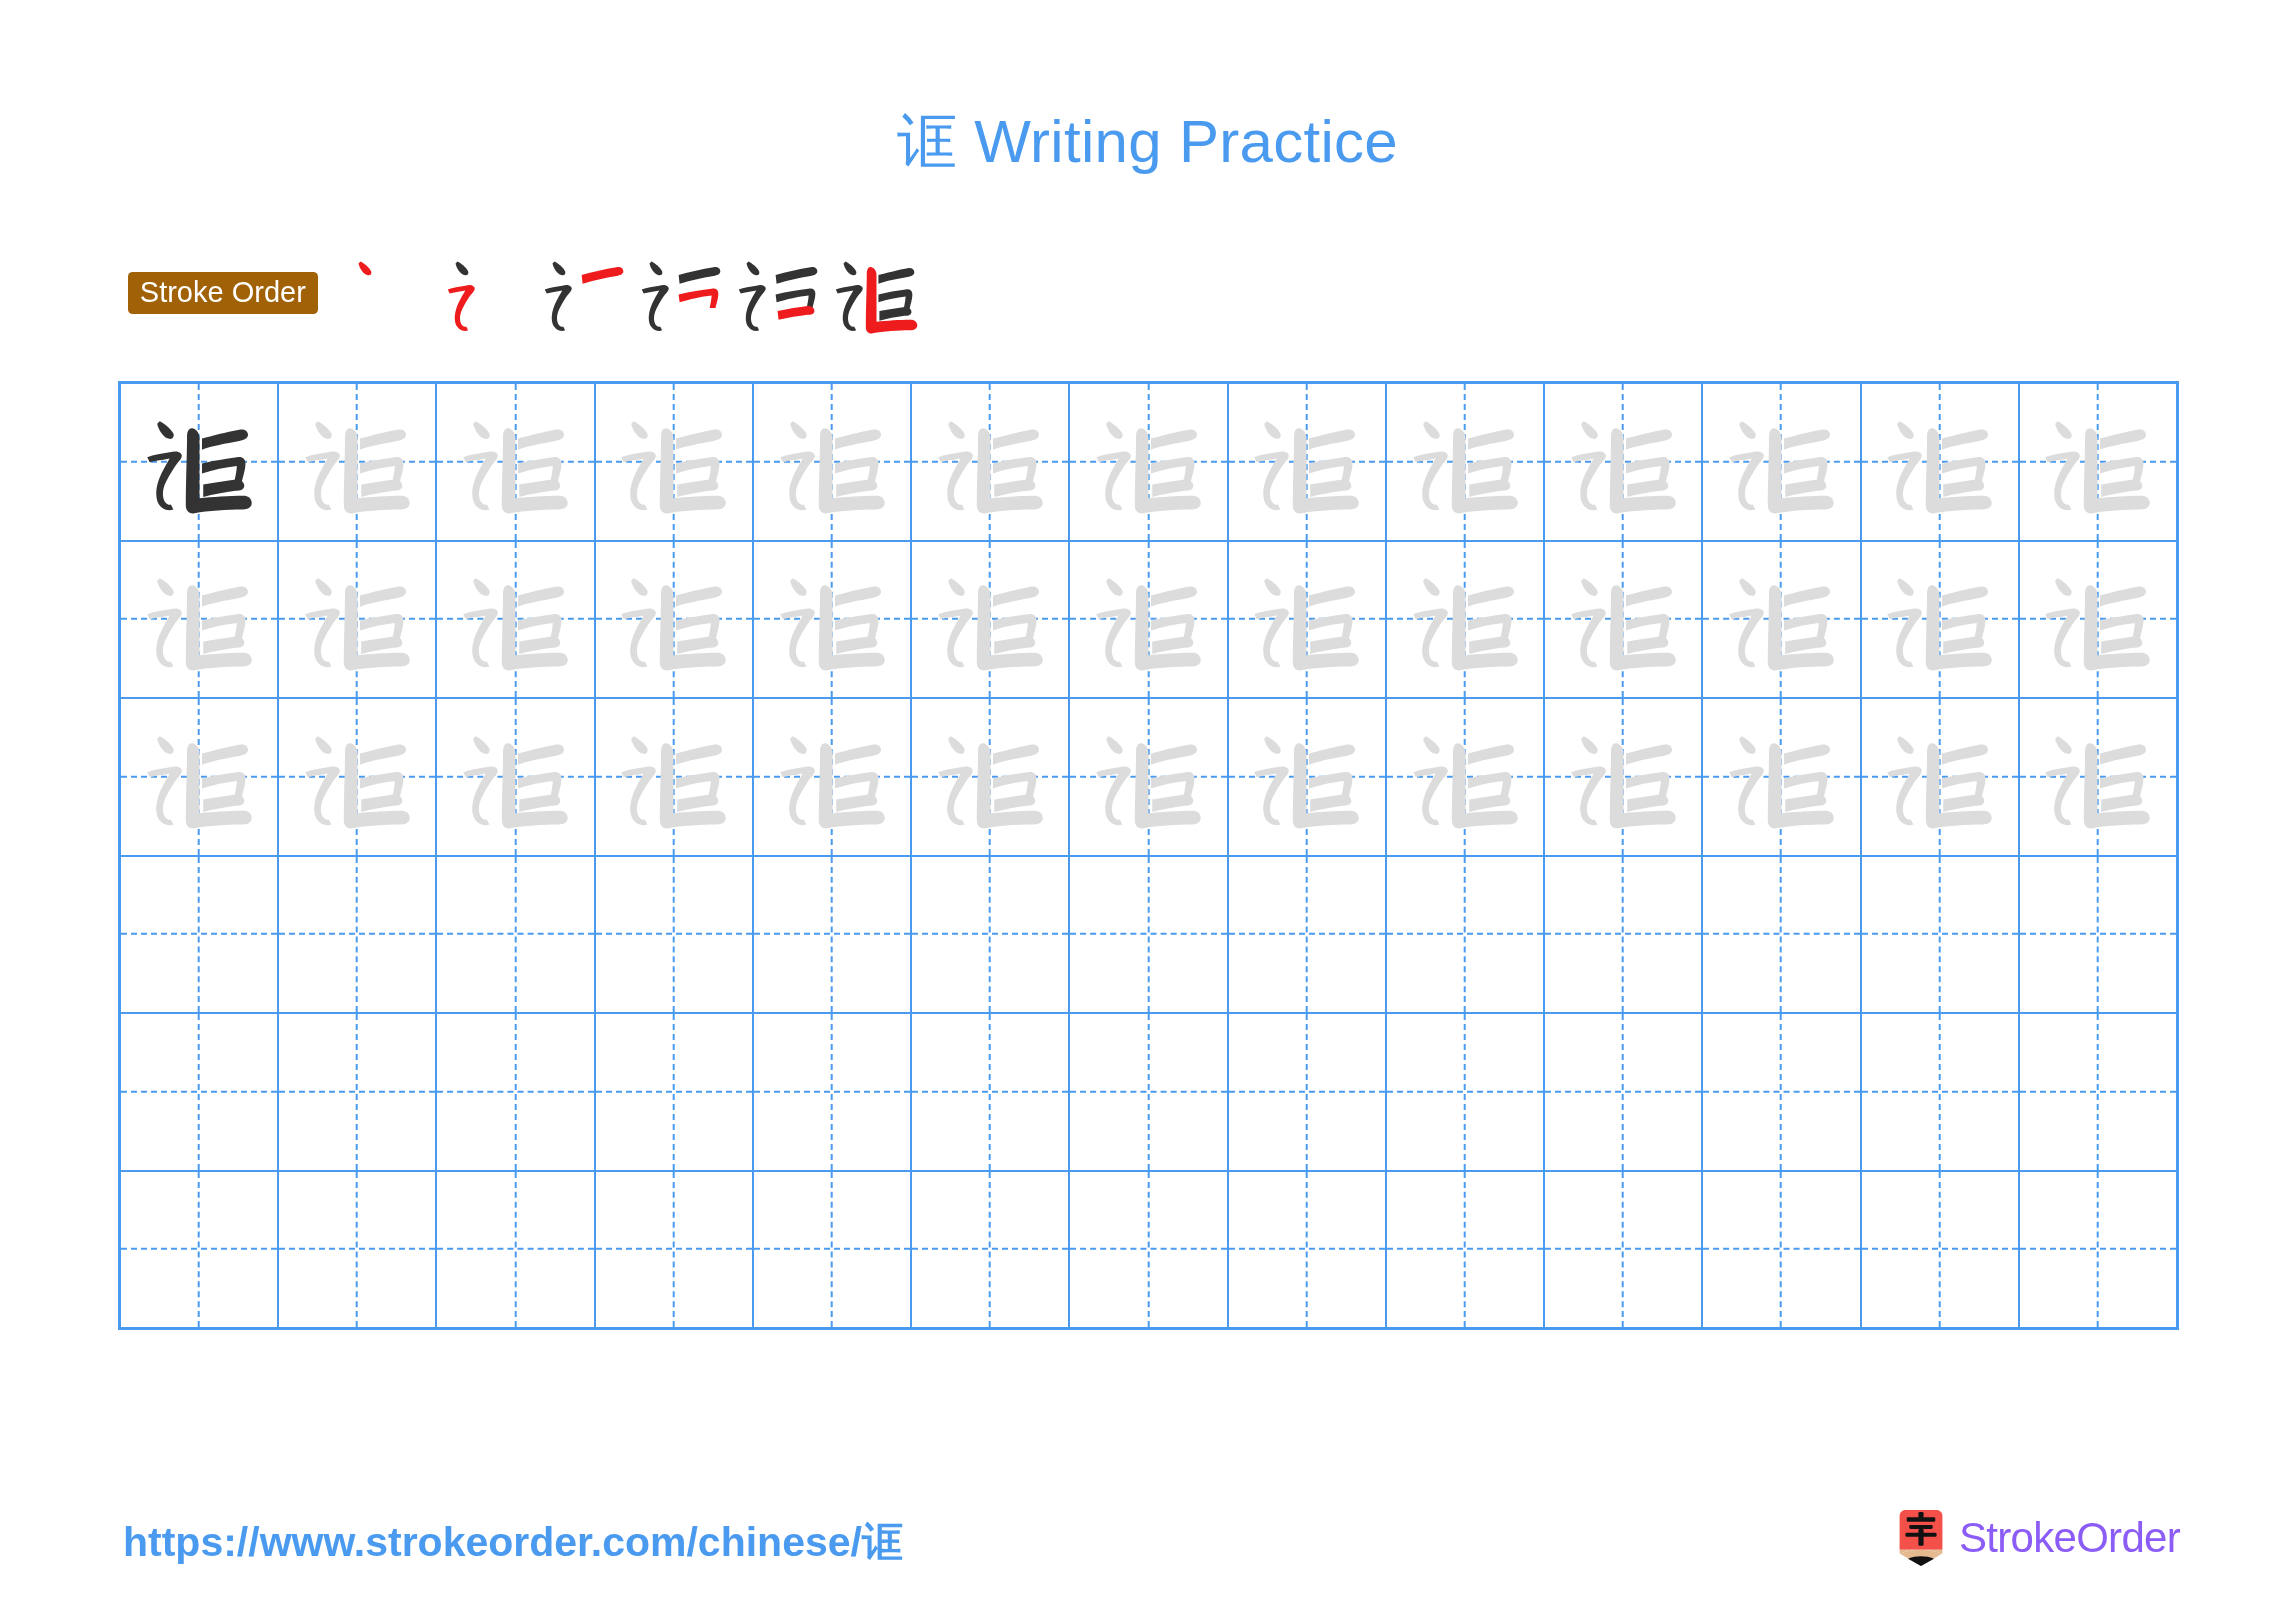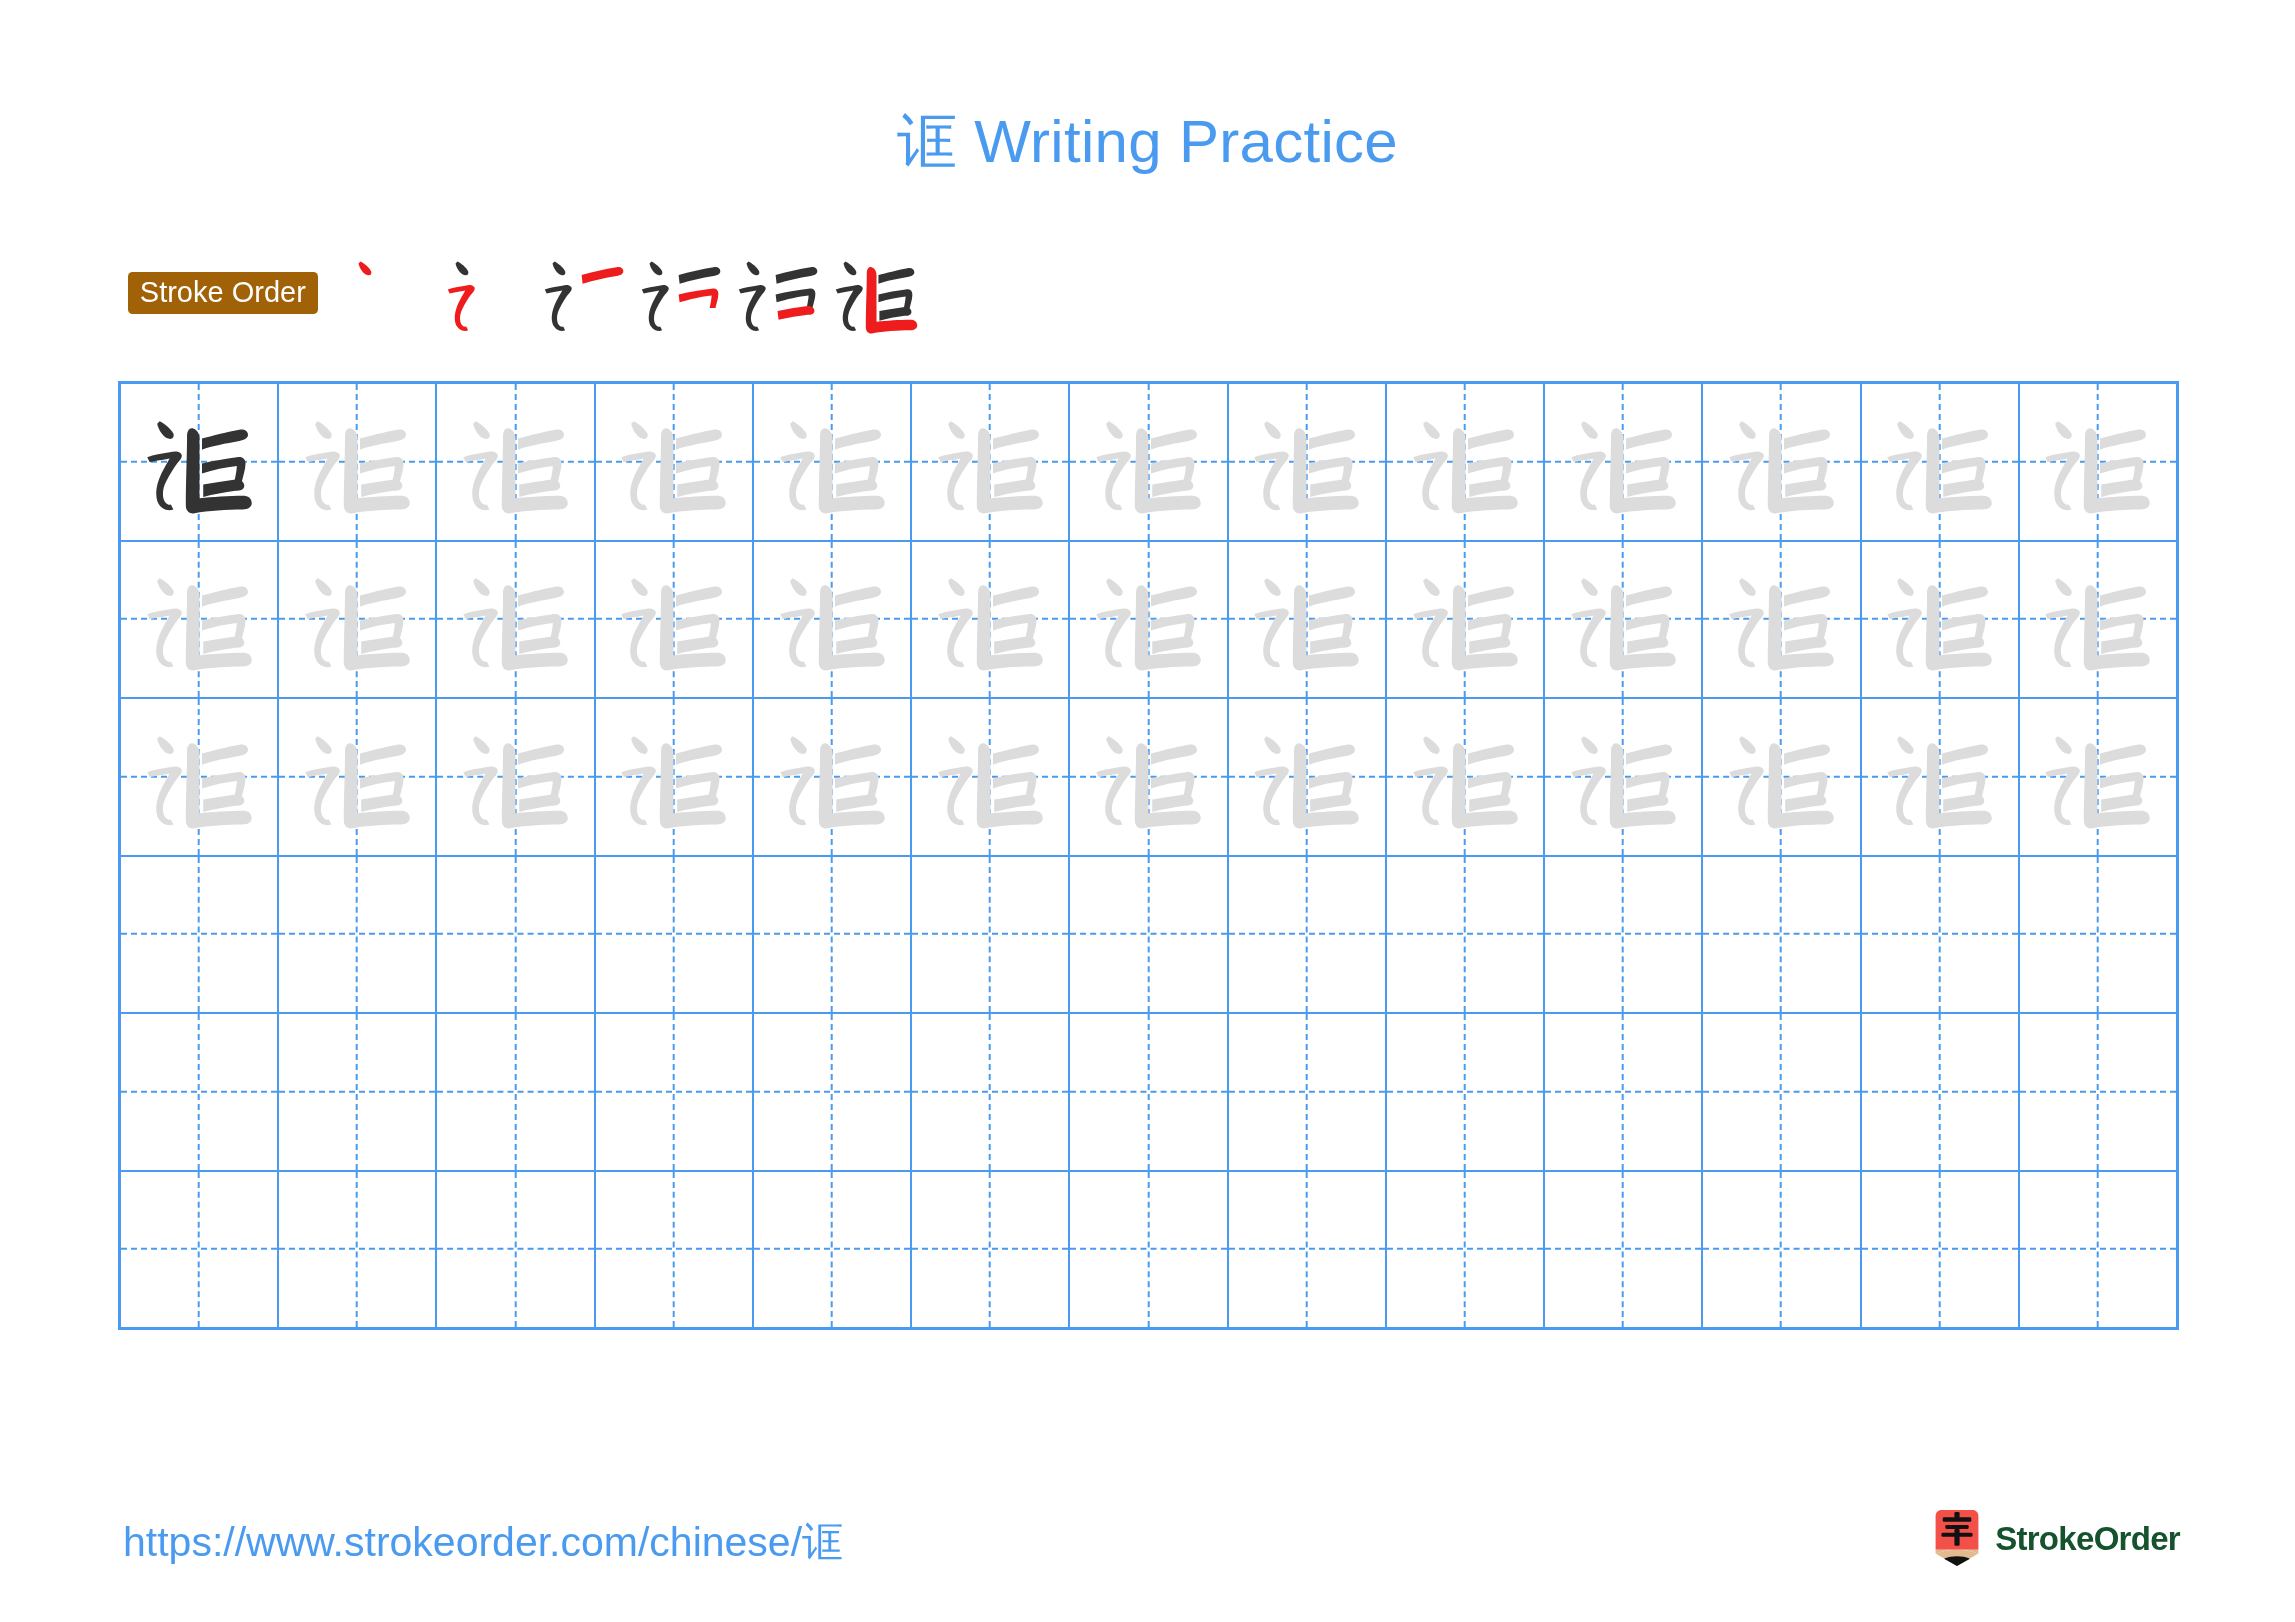--- a/index.html
+++ b/index.html
@@ -133,44 +133,44 @@
   .glyph-dark path { fill: #333333; }
   .glyph-light path { fill: #dcdcdc; }
 
   
   #footer-url {
     position: absolute;
     left: 123px;
     top: 1515px;
     font-size: 41px;
     color: #4a9bf0;
-    font-weight: 400;
+    font-weight: 700;
     white-space: nowrap;
     text-decoration: none;
     text-align: right;
   }
   #footer-brand {
     position: absolute;
     right: 115px;
     top: 1508px;
     display: flex;
     align-items: center;
     height: 60px;
   }
   #brand-logo-icon {
     width: 48px;
     height: 58px;
     position: relative;
     margin-right: 14.4px;
     flex: 0 0 auto;
   }
   #brand-name {
-    font-size: 33px;
-    font-weight: bold;
-    color: #14532d;
+    font-size: 42px;
+    font-weight: normal;
+    color: #8b5cf6;
     letter-spacing: -0.7px;
     line-height: 1;
     white-space: nowrap;
   }
 </style>
 </head>
 <body>
 
 <div id="page-title">诓 Writing Practice</div>
 

